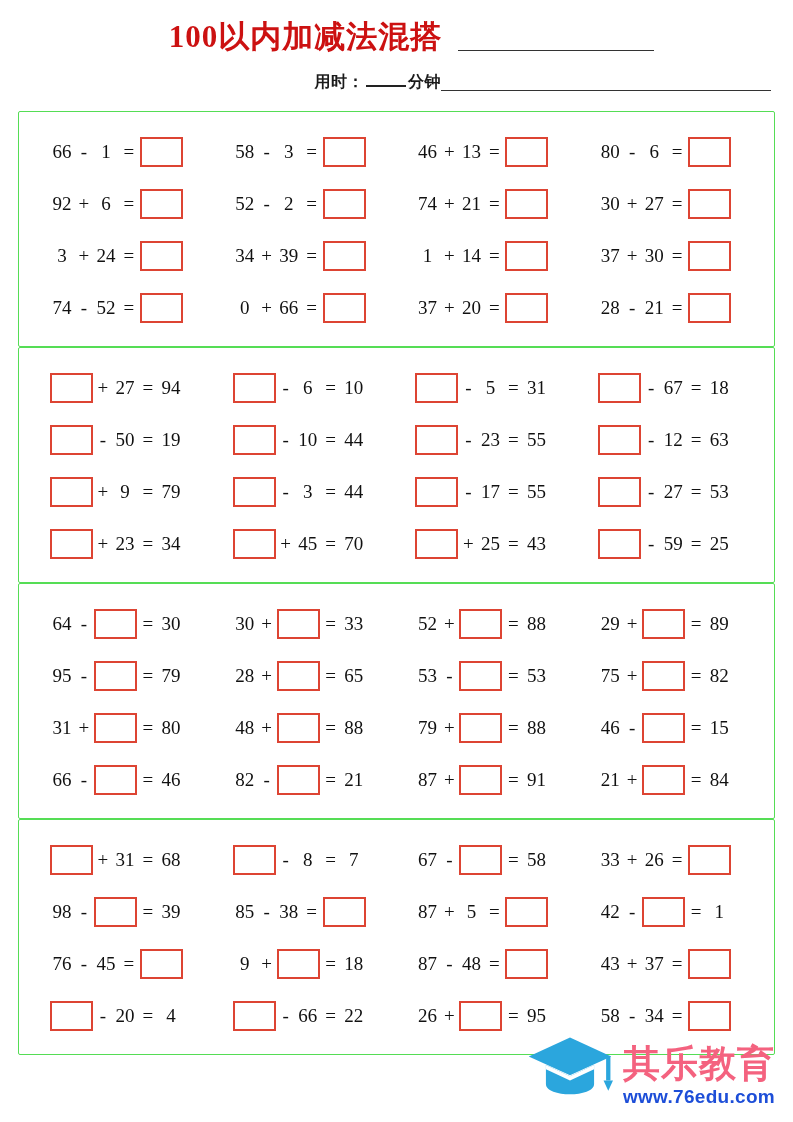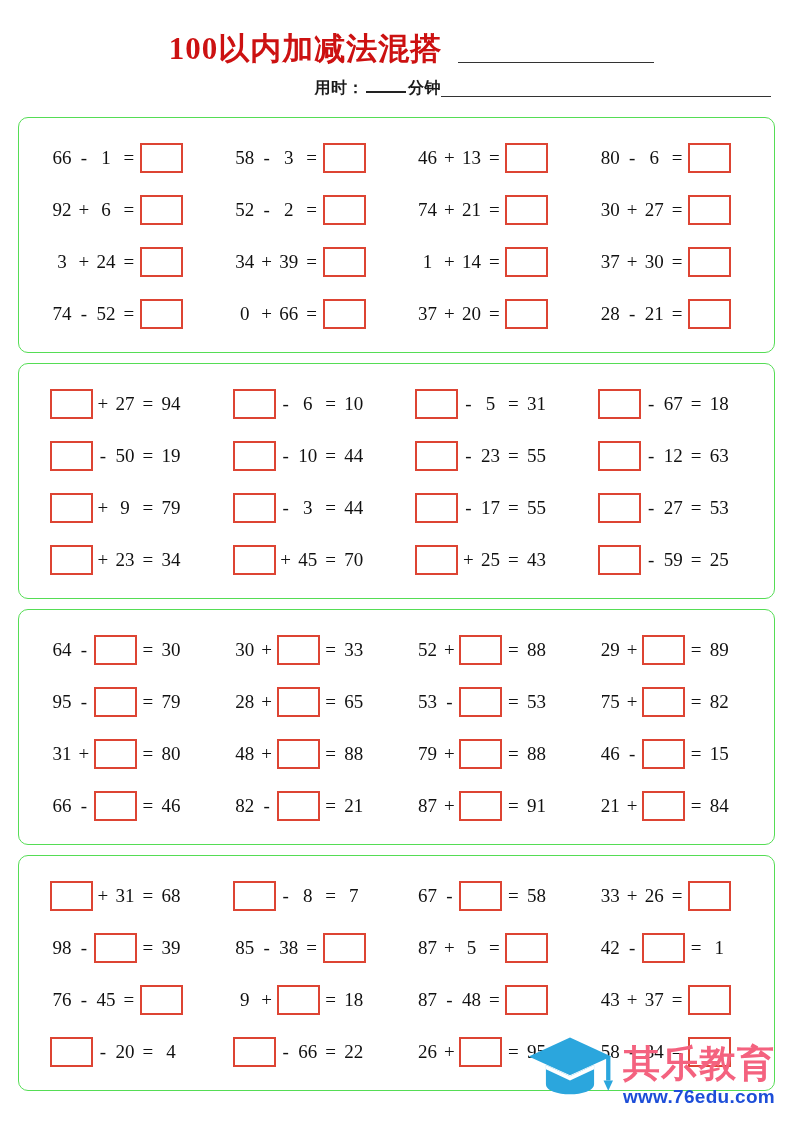--- a/index.html
+++ b/index.html
@@ -14,21 +14,21 @@
 
   .page {
     position: relative;
     width: 793px;
     height: 1122px;
     background: #ffffff;
   }
 
   
   .header {
-    padding-top: 32px;
+    padding-top: 20px;
   }
 
   .title-row {
     display: flex;
     align-items: flex-end;
     justify-content: center;
     padding-left: 30px;
   }
 
   .worksheet-title {
@@ -48,21 +48,21 @@
     height: 26px;
     margin-left: 16px;
     margin-bottom: 3px;
   }
 
   .time-row {
     display: flex;
     align-items: flex-end;
     justify-content: flex-end;
     padding-right: 22px;
-    margin-top: 12px;
+    margin-top: 18px;
   }
 
   .time-label {
     font-size: 16px;
     color: #1a1a1a;
     font-weight: bold;
     white-space: nowrap;
     letter-spacing: 0.5px;
   }
 
@@ -83,22 +83,21 @@
   }
 
   
   .blocks {
     margin-top: 18px;
     padding: 0 18px;
   }
 
   .block {
     border: 1.5px solid #55dd55;
-    border-radius: 10px;
-    margin-bottom: 10px;
+    border-radius: 2px;
     padding: 14px 18px 12px 6px;
     background: #ffffff;
   }
 
   .prow {
     display: flex;
     align-items: center;
     height: 52px;
   }
 

